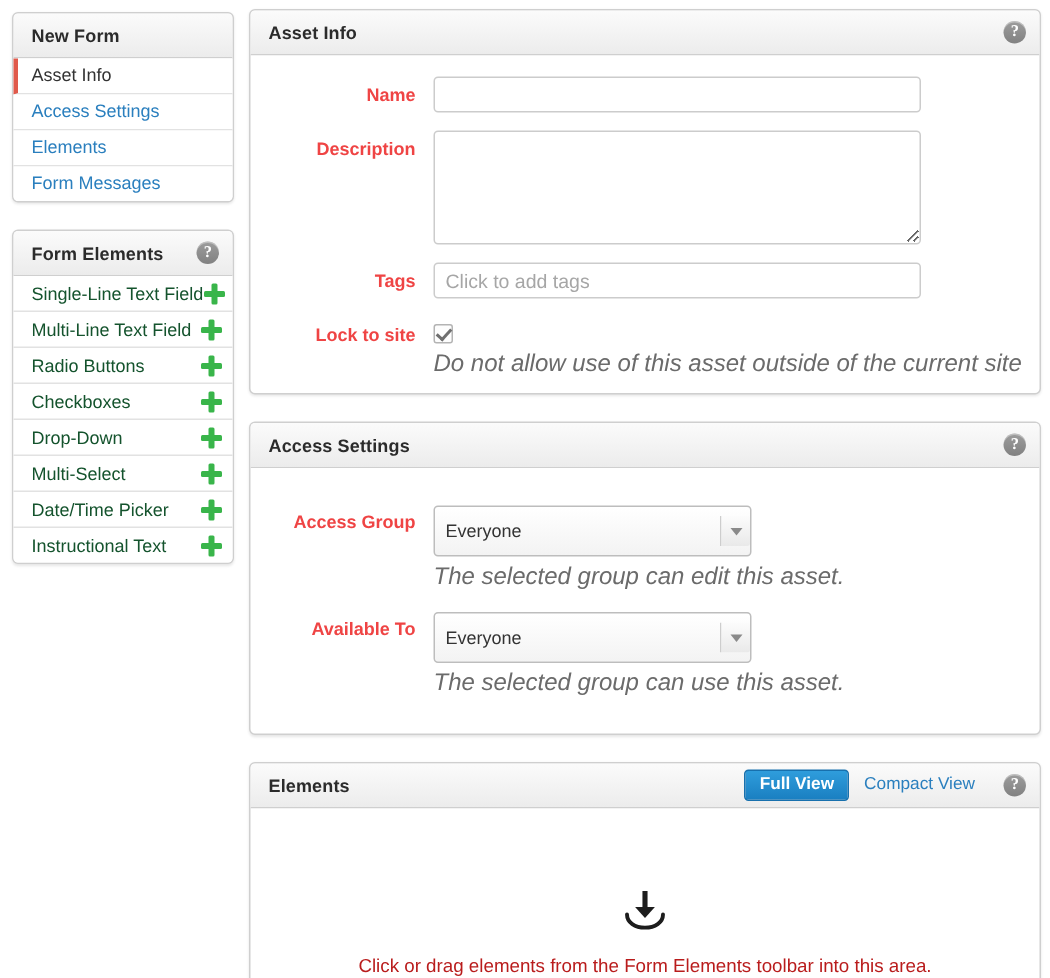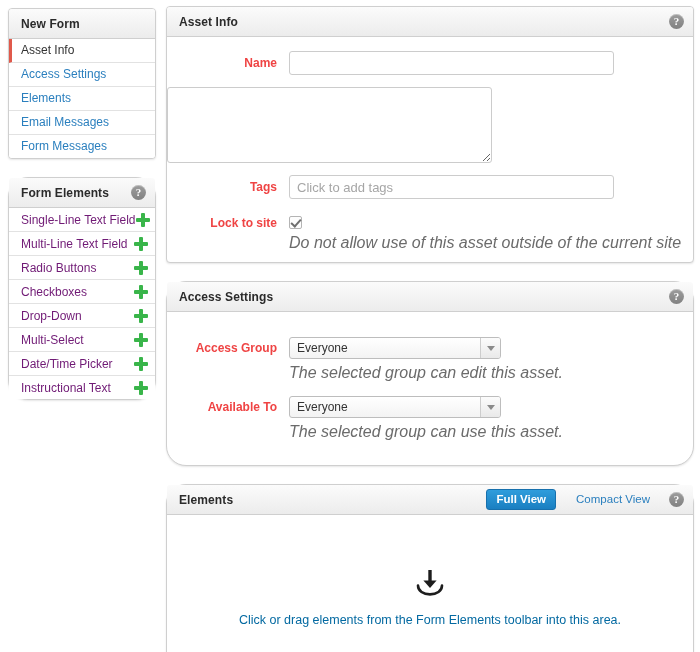--- a/index.html
+++ b/index.html
@@ -103,21 +103,21 @@
     border-bottom: 1px solid #e2e2e2;
     display: flex;
     align-items: center;
     padding: 0 7px 0 12px;
     background: #ffffff;
     cursor: pointer;
   }
   .fe-item:last-child { border-bottom: none; border-radius: 0 0 3px 3px; }
   .fe-label {
     flex: 1 1 auto;
-    color: #701a75;
+    color: #14532d;
     font-size: 12px;
     white-space: nowrap;
   }
   .plus-icon {
     flex: 0 0 auto;
     width: 14px;
     height: 14px;
     position: relative;
     cursor: pointer;
   }
@@ -130,21 +130,21 @@
   .plus-icon::before { left: 0; top: 5px; width: 14px; height: 4px; }
   .plus-icon::after  { top: 0; left: 5px; height: 14px; width: 4px; }
 
   
   .right-col {
     position: absolute;
     left: 166px;
     top: 6px;
     width: 528px;
   }
-  .panel + .panel { margin-top: 18px; border-radius: 20px; }
+  .panel + .panel { margin-top: 18px; }
 
   .panel-body { padding: 14px 0 10px 0; }
 
   .field-row {
     display: flex;
     align-items: flex-start;
     margin-bottom: 12px;
   }
   .field-label {
     width: 122px;
@@ -216,21 +216,21 @@
     font-size: 16px;
     font-style: italic;
     color: #6b6b6b;
     margin-top: 7px;
     line-height: 14px;
   }
 
   
   .select-wrap {
     width: 212px;
-    height: 22px;
+    height: 34px;
     box-sizing: border-box;
     border: 1px solid #bdbdbd;
     border-radius: 3px;
     background: linear-gradient(to bottom, #ffffff 0%, #f3f3f3 100%);
     display: flex;
     align-items: center;
     position: relative;
     cursor: pointer;
     margin-top: 1px;
   }
@@ -257,21 +257,20 @@
     width: 0; height: 0;
     border-left: 4px solid transparent;
     border-right: 4px solid transparent;
     border-top: 5px solid #8a8a8a;
   }
 
   
   .view-toggle {
     display: flex;
     align-items: center;
-    gap: 10px;
     margin-right: 9px;
     flex: 0 0 auto;
   }
   .btn-view {
     height: 19px;
     line-height: 19px;
     padding: 0 9px;
     border-radius: 3px;
     font-size: 11.5px;
     cursor: pointer;
@@ -294,21 +293,21 @@
     height: 165px;
     display: flex;
     flex-direction: column;
     align-items: center;
     justify-content: center;
     padding-bottom: 6px;
   }
   .drop-icon { margin-bottom: 13px; }
   .drop-text {
     font-size: 12.5px;
-    color: #0369a1;
+    color: #b91c1c;
   }
 </style>
 </head>
 <body>
 
 <div class="app">
 
   <div class="left-col">
 
     <div class="panel nav-panel">
@@ -317,23 +316,20 @@
       </div>
       <ul class="nav-list">
         <li class="nav-item active">
           <span>Asset Info</span>
         </li>
         <li class="nav-item">
           <span>Access Settings</span>
         </li>
         <li class="nav-item">
           <span>Elements</span>
-        </li>
-        <li class="nav-item">
-          <span>Email Messages</span>
         </li>
         <li class="nav-item">
           <span>Form Messages</span>
         </li>
       </ul>
     </div>
 
     <div class="panel elements-panel">
       <div class="panel-head">
         <span class="panel-title">Form Elements</span>
@@ -386,20 +382,21 @@
       <div class="panel-body">
 
         <div class="field-row">
           <div class="field-label">Name</div>
           <div class="field-control">
             <input class="text-input" type="text" placeholder="" style="">
           </div>
         </div>
 
         <div class="field-row">
+          <div class="field-label">Description</div>
           <div class="field-control">
             <textarea class="textarea" placeholder="" style=""></textarea>
           </div>
         </div>
 
         <div class="field-row">
           <div class="field-label">Tags</div>
           <div class="field-control">
             <input class="text-input" type="text" placeholder="Click to add tags" style="">
           </div>

